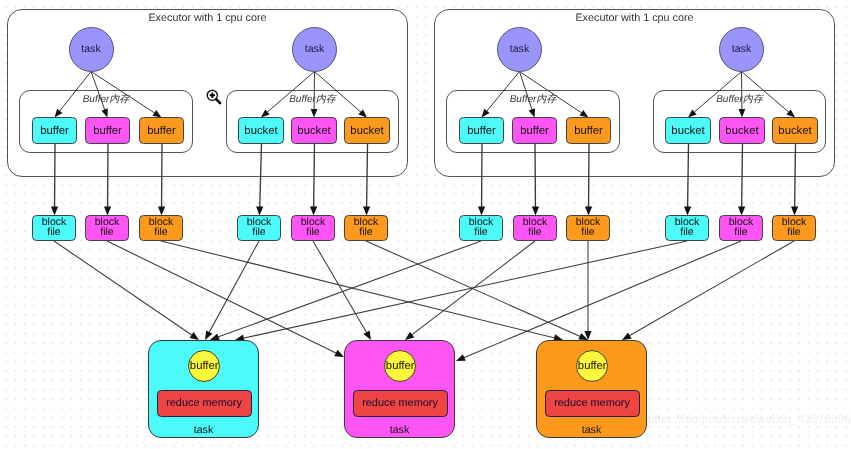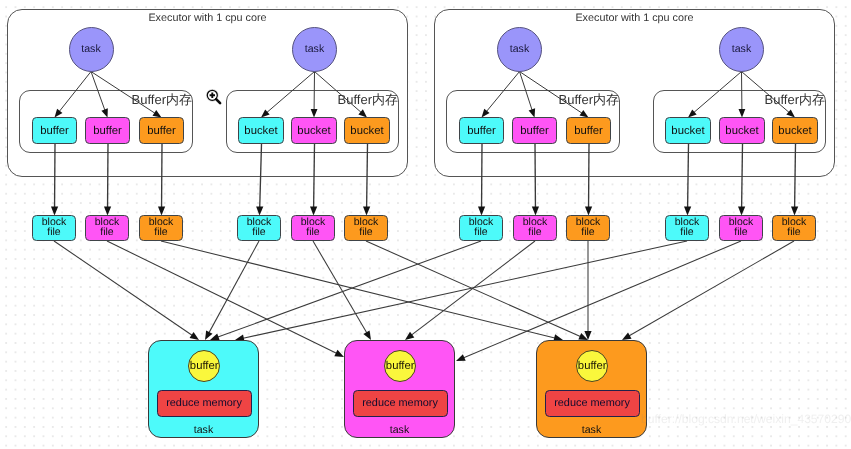--- a/index.html
+++ b/index.html
@@ -10,22 +10,22 @@
          will-change:transform;}
   #grid{position:absolute;inset:0;
         background-image:radial-gradient(#e9e9e9 0.8px, transparent 0.9px);
         background-size:9.33px 9.33px;background-position:1.5px 2.5px;}
   #links{position:absolute;left:0;top:0;}
   .node{position:absolute;box-sizing:border-box;}
   .exec{border:1.3px solid #555;border-radius:15px;background:#ffffff;}
   .exec-label{position:absolute;left:0;right:0;top:1.5px;text-align:center;
               font-size:10.8px;color:#333333;line-height:12px;}
   .bmem{border:1.1px solid #555;border-radius:11px;background:#ffffff;}
-  .bmem-label{position:absolute;left:0;right:0;top:3px;text-align:right;
-              font-size:13px;color:#333333;line-height:12px;}
+  .bmem-label{position:absolute;left:0;right:0;top:3px;text-align:center;
+              font-size:10px;color:#333333;line-height:12px;font-style:italic;}
   .slot{border:1.25px solid #3f4448;border-radius:4.5px;
         display:flex;align-items:center;justify-content:center;
         font-size:11.3px;color:#111;}
   .blk{border:1.25px solid #3f4448;border-radius:4.5px;
        display:flex;flex-direction:column;align-items:center;
        justify-content:center;font-size:10.5px;color:#111;line-height:9.6px;}
   .mtask{border:1.4px solid #55527f;border-radius:50%;background:#9A95FA;
          display:flex;align-items:center;justify-content:center;
          font-size:10.6px;color:#18173a;}
   .rtask{border:1.5px solid #3a3a3a;border-radius:13px;}

